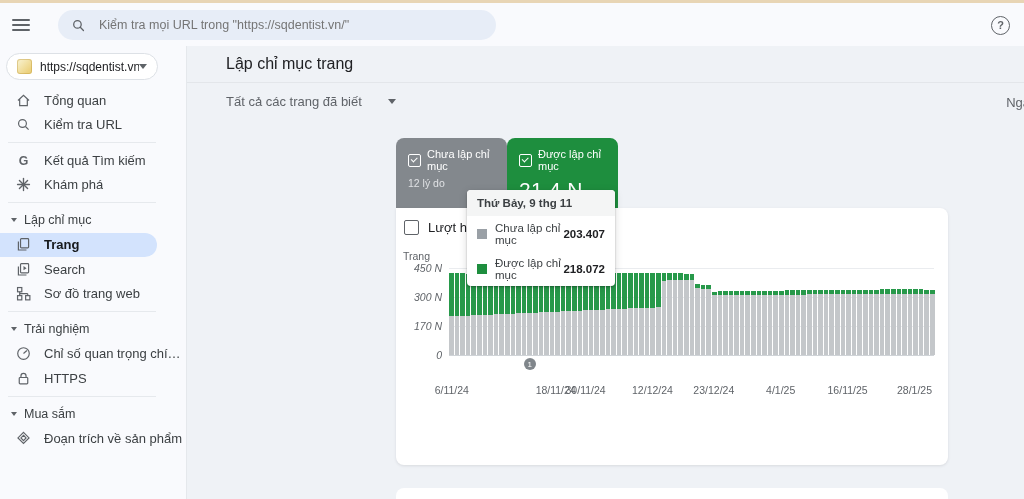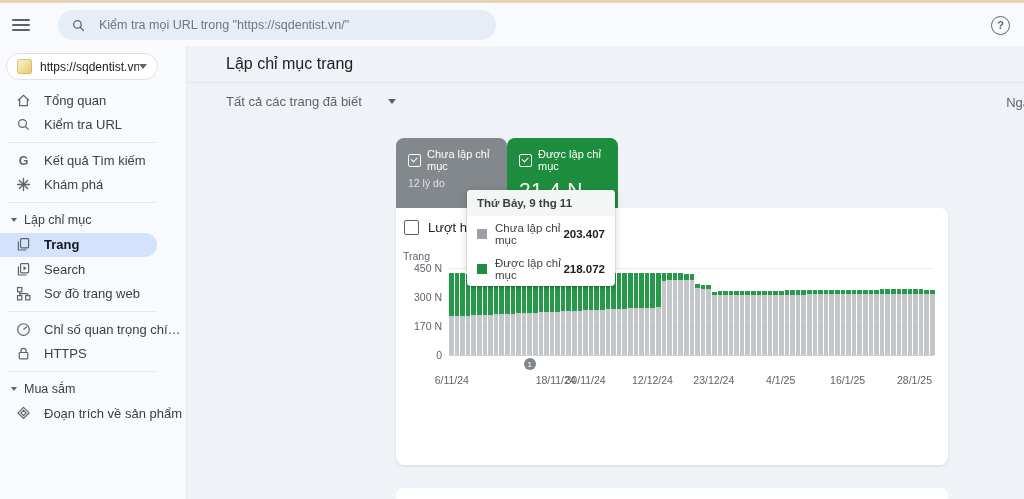--- a/index.html
+++ b/index.html
@@ -65,28 +65,28 @@
   .tab-value{font-size:21px;margin-top:6px;letter-spacing:.3px;}
   .tab-sub{font-size:10.5px;color:#dfe1e4;margin-top:5px;}
   .body{position:absolute;left:0;top:70px;width:552px;height:257px;background:#fff;
         border-radius:0 8px 8px 8px;box-shadow:0 1px 3px rgba(60,64,67,.13);}
   .cb-row{position:absolute;left:8px;top:12px;display:flex;align-items:center;font-size:13px;color:#202124;cursor:pointer;}
   .cb-box{width:13px;height:13px;border:1.6px solid #5f6368;border-radius:2px;margin-right:9px;background:#fff;}
   .chart-ylabel{position:absolute;left:7px;top:42px;font-size:10.5px;color:#5f6368;}
   .plot{position:absolute;left:53px;top:60px;width:485px;height:87px;}
   .gridline{position:absolute;left:0;right:0;height:1px;background:#eaecef;}
   .gridline.zero{background:#cfd3d7;}
-  .ytick{position:absolute;left:0;width:46px;text-align:right;font-size:10.5px;color:#5f6368;}
+  .ytick{position:absolute;left:0;width:46px;text-align:right;font-size:10.5px;color:#5f6368;font-style:italic;}
   .bars{position:absolute;left:0;top:0;width:100%;height:100%;display:flex;align-items:flex-end;gap:1px;}
   .bar{flex:1;display:flex;flex-direction:column;justify-content:flex-end;min-width:0;}
   .seg-green{background:#27994a;}
   .seg-gray{background:#c4c7ca;}
   .annot{position:absolute;width:12px;height:12px;border-radius:50%;background:#80868b;color:#fff;
          font-size:8px;display:flex;align-items:center;justify-content:center;cursor:pointer;}
-  .xlabels{position:absolute;left:53px;top:166px;width:485px;height:13px;text-align:center;}
+  .xlabels{position:absolute;left:53px;top:176px;width:485px;height:13px;text-align:center;}
   .xlabel{position:absolute;transform:translateX(-50%);font-size:10.5px;color:#5f6368;white-space:nowrap;}
   .action-row{position:absolute;left:22px;top:199px;width:515px;height:32px;background:#fff;
               border:1px solid #dadce0;border-radius:9px;display:flex;align-items:center;
               padding:0 14px;box-sizing:border-box;cursor:pointer;}
   .check-circle{position:relative;width:17px;height:17px;border-radius:50%;background:#1e8e3e;flex:0 0 auto;}
   .check-circle::after{content:"";position:absolute;left:4px;top:4.5px;width:8px;height:4px;
                        border-left:1.8px solid #fff;border-bottom:1.8px solid #fff;transform:rotate(-45deg);}
   .action-label{margin-left:13px;font-size:13px;color:#202124;}
   .action-chevron{margin-left:auto;color:#5f6368;}
   
@@ -193,20 +193,24 @@
             <svg viewBox="0 0 20 20" fill="none" stroke="currentColor" stroke-width="1.4">
               <rect x="3" y="3" width="5" height="5"></rect>
               <rect x="3" y="12.5" width="5" height="5"></rect>
               <rect x="12.5" y="12.5" width="5" height="5"></rect>
               <path d="M5.5 8 V10.2 M5.5 10.2 H15 M15 10.2 V12.5 M5.5 10.2 V12.5"></path>
             </svg>
           </span>
           <span class="nav-label">Sơ đồ trang web</span>
         </div>
         <div class="nav-divider"></div>
+        <div class="nav-section">
+          <span class="caret"></span>
+          <span>Trải nghiệm</span>
+        </div>
         <div class="nav-item">
           <span class="nav-icon">
             <svg viewBox="0 0 20 20" fill="none" stroke="currentColor" stroke-width="1.4">
               <circle cx="10" cy="10" r="6.8"></circle>
               <line x1="10" y1="10" x2="14" y2="6.4"></line>
             </svg>
           </span>
           <span class="nav-label">Chỉ số quan trọng chính ...</span>
         </div>
         <div class="nav-item">
@@ -628,21 +632,21 @@
               </div>
             </div>
           </div>
         <div class="xlabels" id="xlabels">
             <span class="xlabel" style="left: 0.574713%;">6/11/24</span>
             <span class="xlabel" style="left: 14.3678%; margin-left: 37px;">18/11/24</span>
             <span class="xlabel" style="left: 28.1609%;">30/11/24</span>
             <span class="xlabel" style="left: 41.954%;">12/12/24</span>
             <span class="xlabel" style="left: 54.5977%;">23/12/24</span>
             <span class="xlabel" style="left: 68.3908%;">4/1/25</span>
-            <span class="xlabel" style="left: 82.1839%;">16/1/25</span>
+            <span class="xlabel" style="left: 82.1839%;">16/11/25</span>
             <span class="xlabel" style="left: 95.977%;">28/1/25</span>
           </div>
       <div class="annot" style="left: 127.833px; top: 150px;">1</div>
         </div>
 
       <div class="tooltip">
         <div class="tt-head">Thứ Bảy, 9 thg 11</div>
         <div class="tt-row">
           <span class="tt-swatch" id="sw0" style="background: rgb(154, 160, 166);"></span>
           <span>Chưa lập chỉ mục</span>

